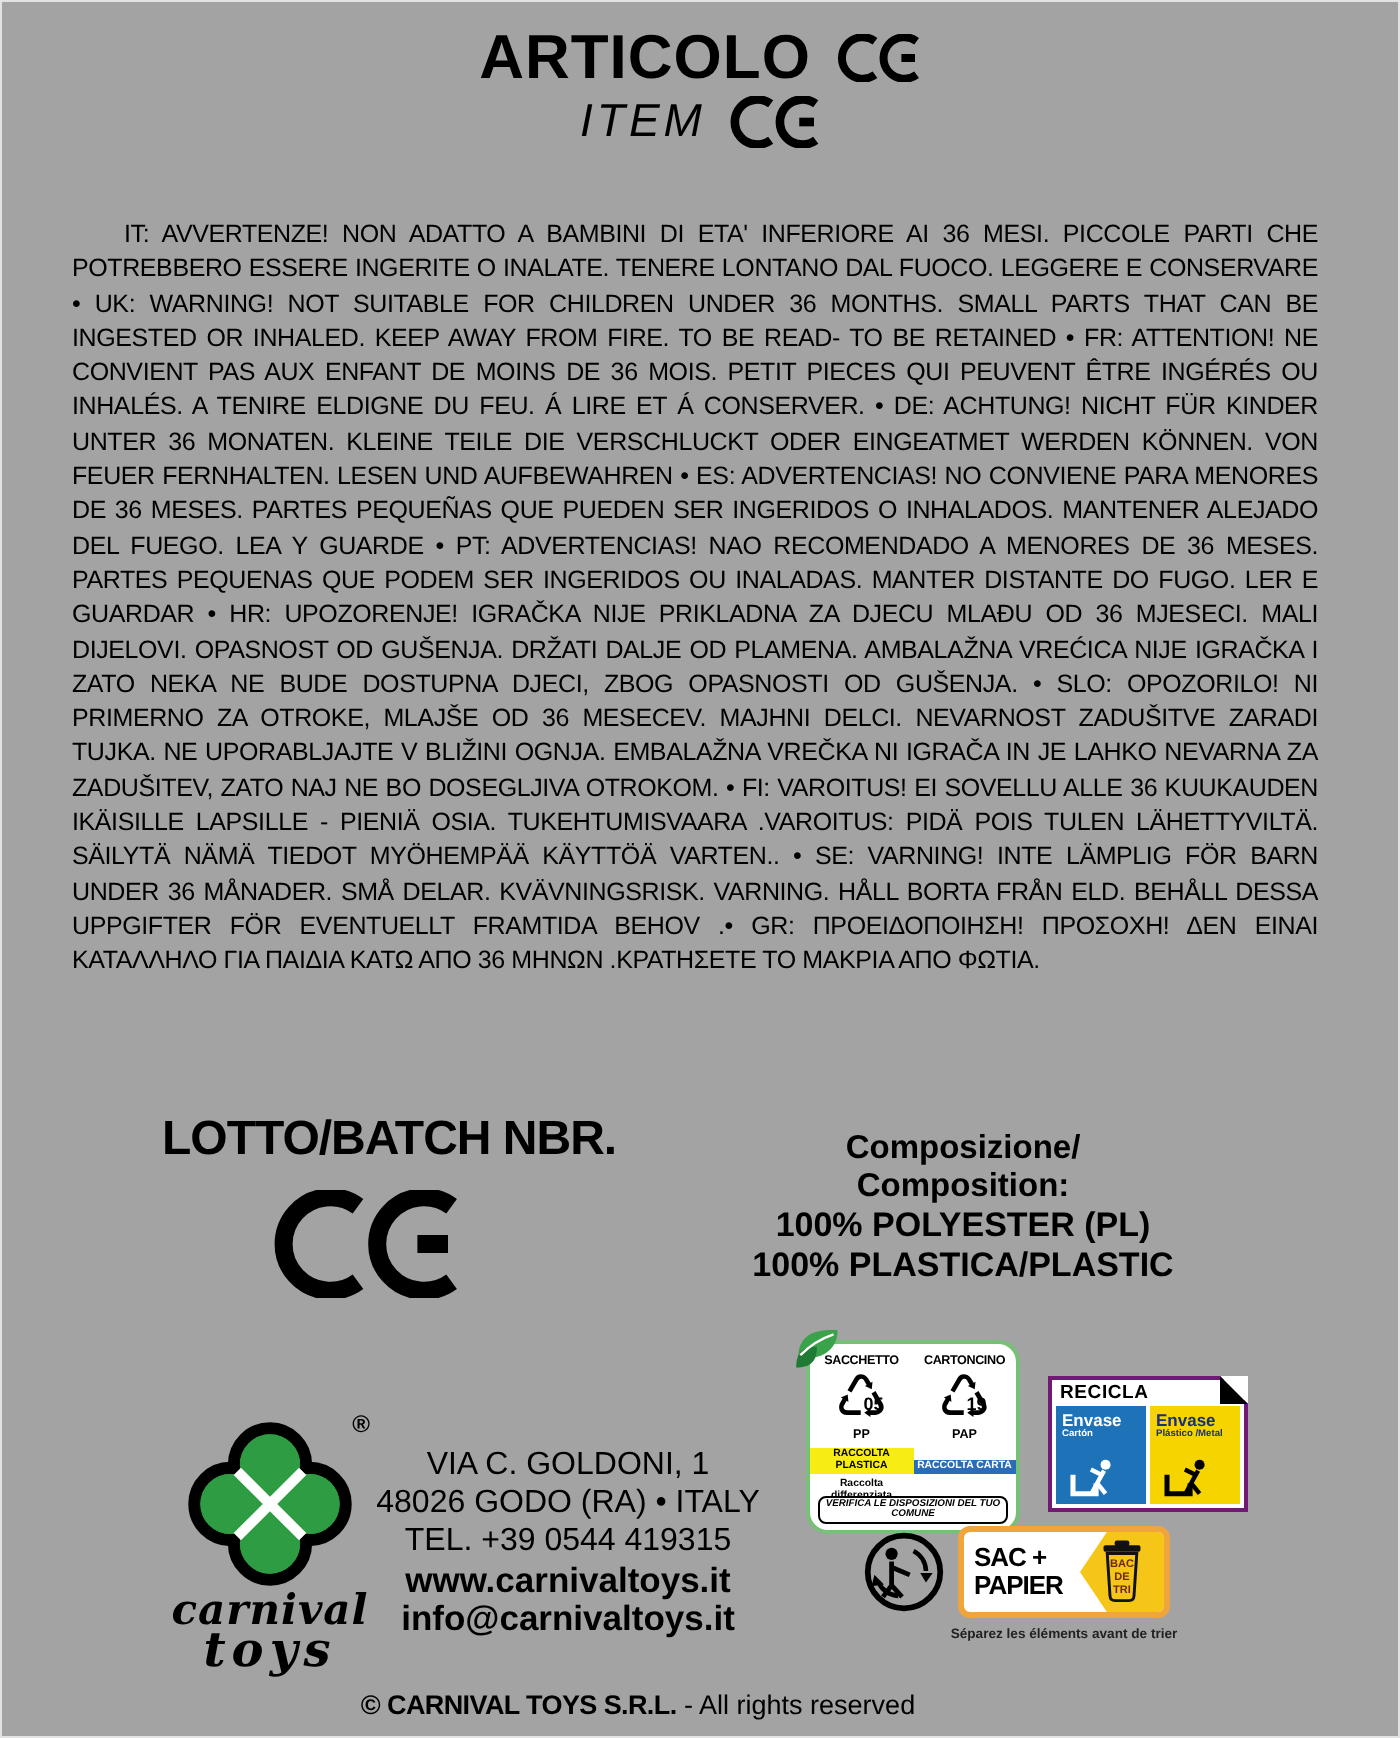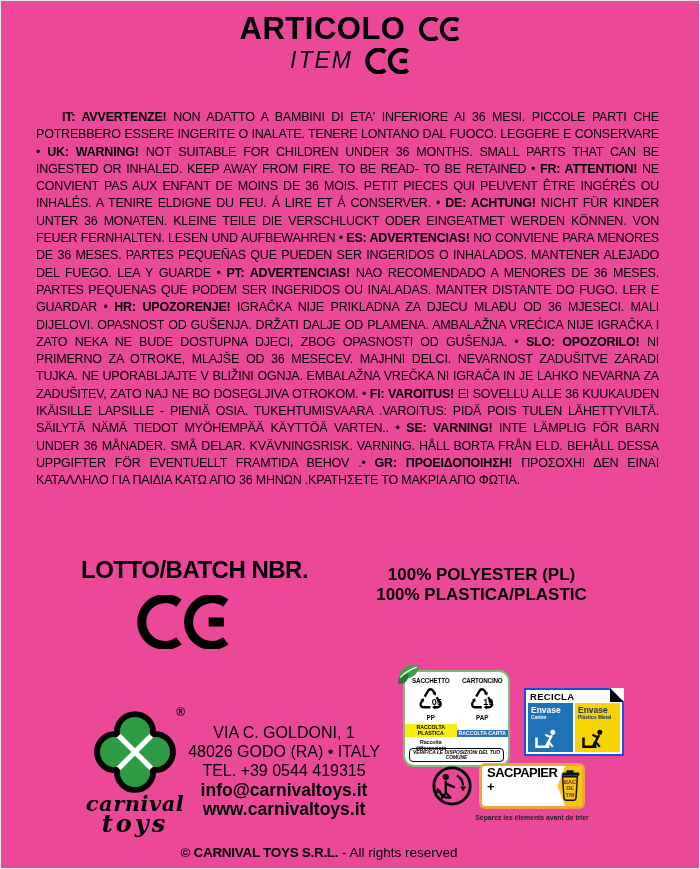--- a/index.html
+++ b/index.html
@@ -1,16 +1,16 @@
 <!DOCTYPE html>
 <html><head>
 <meta charset="utf-8">
 <style>
   html,body { margin:0; padding:0; background:#fff; }
-  .page { position:relative; width:700px; height:869px; background:#ec4899; overflow:hidden;
+  .page { position:relative; width:700px; height:869px; background:#a3a3a3; overflow:hidden;
           font-family:"Liberation Sans", sans-serif; color:#000; box-sizing:border-box;
           border:1px solid #e3e3e3; }
 
   
   .hdr-row1 { position:absolute; top:10px; left:0; width:700px; display:flex;
               justify-content:center; align-items:center; gap:12px; }
   .title-main { font-size:31px; font-weight:900; letter-spacing:0.5px; }
   .hdr-row2 { position:absolute; top:46px; left:0; width:700px; display:flex;
               justify-content:center; align-items:center; gap:10px; }
   .title-sub { font-size:23px; font-style:italic; font-weight:500; letter-spacing:2px; }
@@ -23,21 +23,21 @@
            border-radius:16px; display:flex; align-items:center; justify-content:center;
            background:linear-gradient(90deg,#3f9e55 0 28%,#f3f3f3 28% 60%,#e5333e 60% 100%);
            box-shadow:0 0 0 1px rgba(0,0,0,0.05); }
   .badge span { font-size:18px; font-weight:800; color:#111; letter-spacing:0.2px;
                 text-shadow:0 0 3px #fff, 0 0 3px #fff, 0 0 4px #fff; }
 
   
   .warnings { position:absolute; left:35px; top:108px; width:623px; margin:0;
               text-align:justify; font-size:12.5px; line-height:17.3px;
               letter-spacing:-0.2px; text-indent:26px; }
-  .warnings b { font-weight:700;margin-top:39px; }
+  .warnings b { font-weight:400;margin-top:39px; }
 
   
   .batch { position:absolute; left:80px; top:555px; font-size:24px; font-weight:800;
            letter-spacing:-0.5px; }
   .comp { position:absolute; left:373px; top:564px; width:215px; text-align:center; }
   .comp-title { font-size:16.5px; font-weight:800; }
   .comp-line  { font-size:17px;  font-weight:800; line-height:19.5px; }
 
   
   .ecobox { position:absolute; left:402px; top:669px; width:103px; height:93px;
@@ -53,21 +53,21 @@
   .chip { display:inline-block; font-size:5.2px; font-weight:bold; padding:0.5px 2px; margin-top:2px; }
   .chip-y { background:#f7ec13; color:#000; }
   .chip-b { background:#2b6cb8; color:#fff; }
   .eco-note { font-size:5.2px; font-weight:bold; }
   .eco-footer { position:absolute; left:4px; right:4px; bottom:3px; border:1px solid #000;
                 border-radius:4px; font-size:4.9px; font-weight:bold; font-style:italic;
                 text-align:center; padding:1px 0; }
 
   
   .recicla { position:absolute; left:523px; top:687px; width:96px; height:64px;
-             border:2px solid #1d4ed8; background:#fff; }
+             border:2px solid #701a75; background:#fff; }
   .rec-head { font-size:9.5px; font-weight:800; padding:0.5px 0 0 4px; letter-spacing:0.3px; }
   .fold { position:absolute; top:-2px; right:-2px; width:14px; height:14px; }
   .rec-cells { position:absolute; top:13px; left:2px; right:2px; bottom:2px; display:flex; gap:2px;justify-content:center; }
   .rec-cell { flex:1; position:relative; padding:2px 0 0 3px; box-sizing:border-box; }
   .rec-blue   { background:#1e73b8; color:#fff; }
   .rec-yellow { background:#f5d400; color:#1a2f7a; }
   .rec-t { font-size:8.5px; font-weight:800; }
   .rec-s { font-size:4.8px; font-weight:bold; }
   .rec-icon { position:absolute; bottom:2px; left:5px; width:28px; height:21px; }
   .rec-blue  .rec-icon { color:#fff; }
@@ -85,21 +85,21 @@
   .addr { position:absolute; left:178px; top:722px; width:210px; text-align:center; line-height:19.2px; }
   .addr-name { font-size:17.5px; font-weight:800; }
   .addr-line { font-size:16px; }
   .addr-bold { font-size:17.5px; font-weight:800; }
 
   
   .triman { position:absolute; left:430px; top:764px; width:42px; height:42px; }
   .sortbox { position:absolute; left:478px; top:762px; width:106px; height:46px;
              border:3px solid #f0a43c; border-radius:6px; background:#fff;
              box-sizing:border-box; display:flex; overflow:hidden; }
-  .sort-label { flex:1; display:flex; flex-direction:row; justify-content:center;
+  .sort-label { flex:1; display:flex; flex-direction:column; justify-content:center;
                 padding-left:5px; font-weight:900; font-size:13px; line-height:1.05;
                 letter-spacing:-0.5px; }
   .chevron { width:42px; background:#f5c518; display:flex; align-items:center;
              justify-content:center; clip-path:polygon(32% 0,100% 0,100% 100%,32% 100%,0 50%); }
   .bin { width:24px; height:34px; }
   .bin text { font-family:"Liberation Sans", sans-serif; }
   .sort-caption { position:absolute; left:468px; top:813px; width:126px; text-align:center;
                   font-size:6.8px; font-weight:bold; color:#222; }
 
   
@@ -131,20 +131,21 @@
   <p class="warnings"><b>IT: AVVERTENZE!</b> NON ADATTO A BAMBINI DI ETA' INFERIORE AI 36 MESI. PICCOLE PARTI CHE POTREBBERO ESSERE INGERITE O INALATE. TENERE LONTANO DAL FUOCO. LEGGERE E CONSERVARE • <b>UK: WARNING!</b> NOT SUITABLE FOR CHILDREN UNDER 36 MONTHS. SMALL PARTS THAT CAN BE INGESTED OR INHALED. KEEP AWAY FROM FIRE. TO BE READ- TO BE RETAINED • <b>FR: ATTENTION!</b> NE CONVIENT PAS AUX ENFANT DE MOINS DE 36 MOIS. PETIT PIECES QUI PEUVENT ÊTRE INGÉRÉS OU INHALÉS. A TENIRE ELDIGNE DU FEU. Á LIRE ET Á CONSERVER. • <b>DE: ACHTUNG!</b> NICHT FÜR KINDER UNTER 36 MONATEN. KLEINE TEILE DIE VERSCHLUCKT ODER EINGEATMET WERDEN KÖNNEN. VON FEUER FERNHALTEN. LESEN UND AUFBEWAHREN • <b>ES: ADVERTENCIAS!</b> NO CONVIENE PARA MENORES DE 36 MESES. PARTES PEQUEÑAS QUE PUEDEN SER INGERIDOS O INHALADOS. MANTENER ALEJADO DEL FUEGO. LEA Y GUARDE • <b>PT: ADVERTENCIAS!</b> NAO RECOMENDADO A MENORES DE 36 MESES. PARTES PEQUENAS QUE PODEM SER INGERIDOS OU INALADAS. MANTER DISTANTE DO FUGO. LER E GUARDAR • <b>HR: UPOZORENJE!</b> IGRAČKA NIJE PRIKLADNA ZA DJECU MLAĐU OD 36 MJESECI. MALI DIJELOVI. OPASNOST OD GUŠENJA. DRŽATI DALJE OD PLAMENA. AMBALAŽNA VREĆICA NIJE IGRAČKA I ZATO NEKA NE BUDE DOSTUPNA DJECI, ZBOG OPASNOSTI OD GUŠENJA. • <b>SLO: OPOZORILO!</b> NI PRIMERNO ZA OTROKE, MLAJŠE OD 36 MESECEV. MAJHNI DELCI. NEVARNOST ZADUŠITVE ZARADI TUJKA. NE UPORABLJAJTE V BLIŽINI OGNJA. EMBALAŽNA VREČKA NI IGRAČA IN JE LAHKO NEVARNA ZA ZADUŠITEV, ZATO NAJ NE BO DOSEGLJIVA OTROKOM. • <b>FI: VAROITUS!</b> EI SOVELLU ALLE 36 KUUKAUDEN IKÄISILLE LAPSILLE - PIENIÄ OSIA. TUKEHTUMISVAARA .VAROITUS: PIDÄ POIS TULEN LÄHETTYVILTÄ. SÄILYTÄ NÄMÄ TIEDOT MYÖHEMPÄÄ KÄYTTÖÄ VARTEN.. • <b>SE: VARNING!</b> INTE LÄMPLIG FÖR BARN UNDER 36 MÅNADER. SMÅ DELAR. KVÄVNINGSRISK. VARNING. HÅLL BORTA FRÅN ELD. BEHÅLL DESSA UPPGIFTER FÖR EVENTUELLT FRAMTIDA BEHOV .• <b>GR: ΠΡΟΕΙΔΟΠΟΙΗΣΗ!</b> ΠΡΟΣΟΧΗ! ΔΕΝ ΕΙΝΑΙ ΚΑΤΑΛΛΗΛΟ ΓΙΑ ΠΑΙΔΙΑ ΚΑΤΩ ΑΠΟ 36 ΜΗΝΩΝ .ΚΡΑΤΗΣΕΤΕ ΤΟ ΜΑΚΡΙΑ ΑΠΟ ΦΩΤΙΑ.</p>
 
   <div class="batch">LOTTO/BATCH NBR.</div>
   <svg class="ce ce-lg" viewBox="0 0 112 60">
     <path d="M51 9 A26 26 0 1 0 51 51" fill="none" stroke="#000" stroke-width="10"></path>
     <path d="M103 9 A26 26 0 1 0 103 51" fill="none" stroke="#000" stroke-width="10"></path>
     <line x1="84" y1="30" x2="101" y2="30" stroke="#000" stroke-width="10"></line>
   </svg>
 
   <div class="comp">
+    <div class="comp-title">Composizione/ Composition:</div>
     <div class="comp-line">100% POLYESTER (PL)</div>
     <div class="comp-line">100% PLASTICA/PLASTIC</div>
   </div>
 
   <div class="ecobox">
     <svg class="leaf" viewBox="0 0 26 26">
       <path d="M3 16 C3 6 10 2 22 3 C22 13 13 18 3 16 Z" fill="#3aa24a"></path>
       <path d="M2 21 C2 14 5 11 12 11 C12 18 9 21 2 21 Z" fill="#1f7a33"></path>
       <path d="M4 15 C9 10 14 7 20 5" stroke="#fff" stroke-width="1.2" fill="none"></path>
     </svg>
@@ -222,22 +223,22 @@
     </svg>
     <span class="reg">®</span>
     <div class="logo-w1">carnival</div>
     <div class="logo-w2">toys</div>
   </div>
 
   <div class="addr">
     <div class="addr-line">VIA C. GOLDONI, 1</div>
     <div class="addr-line">48026 GODO (RA) • ITALY</div>
     <div class="addr-line">TEL. +39 0544 419315</div>
+    <div class="addr-bold">www.carnivaltoys.it</div>
     <div class="addr-bold">info@carnivaltoys.it</div>
-    <div class="addr-bold">www.carnivaltoys.it</div>
   </div>
 
   <svg class="triman" viewBox="0 0 44 44">
     <circle cx="22" cy="22" r="19" fill="none" stroke="#000" stroke-width="3"></circle>
     <circle cx="15.5" cy="12.5" r="3.2" fill="#000"></circle>
     <path d="M15.5 16.5 L15.5 29 M15.5 19.5 L25 23.5 M15.5 29 L21 35 M15.5 29 L11 35" stroke="#000" stroke-width="2.5" fill="none"></path>
     <path d="M27 11 A12 12 0 0 1 33.5 21.5" fill="none" stroke="#000" stroke-width="2.4"></path>
     <polygon points="30.5,22.5 37,22.5 33.5,27.5" fill="#000"></polygon>
     <path d="M8.5 27 A12 12 0 0 0 19 34.5" fill="none" stroke="#000" stroke-width="2.4"></path>
     <polygon points="6.5,23.5 11.5,28.5 5,29.5" fill="#000"></polygon>

